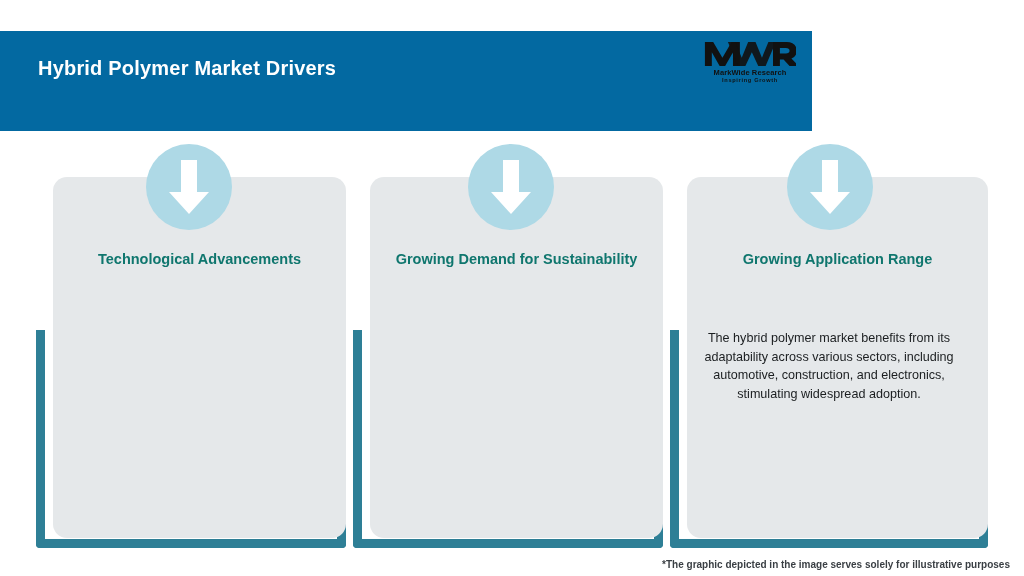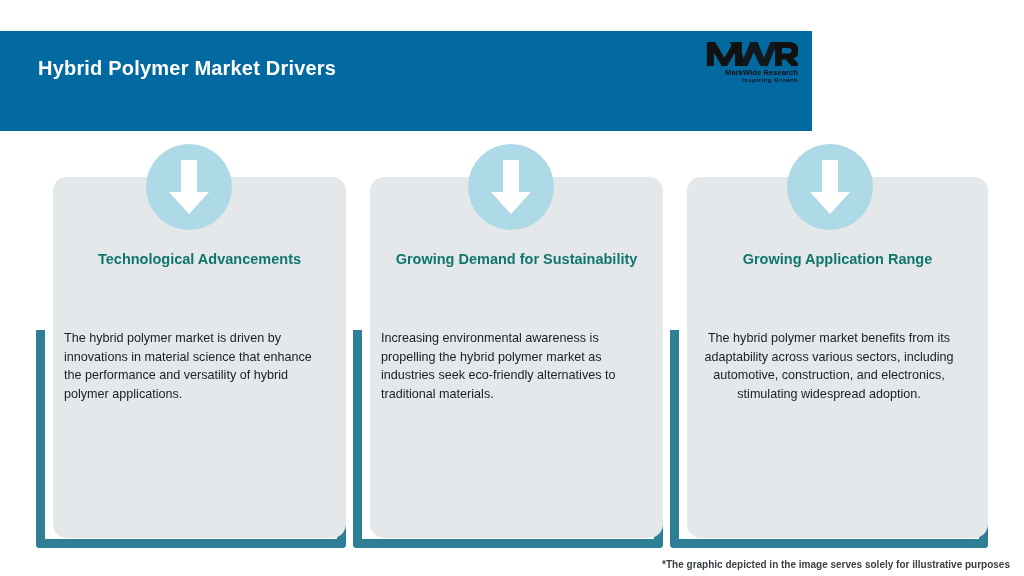--- a/index.html
+++ b/index.html
@@ -19,21 +19,21 @@
     margin-top:31px;
   }
   .header-title{
     position:absolute;left:38px;top:26px;
     font-size:20px;font-weight:bold;color:#ffffff;
     letter-spacing:0.2px;white-space:nowrap;
   }
   
   .logo{
     position:absolute;right:14px;top:8px;width:96px;height:50px;
-    display:flex;flex-direction:column;align-items:flex-end;justify-content:flex-start;
+    display:flex;flex-direction:column;align-items:center;justify-content:flex-start;
   }
   .logo-mark{width:92px;height:30px;display:block;}
   .logo-name{
     font-size:7.5px;font-weight:bold;color:#111111;
     letter-spacing:0.1px;line-height:9px;margin-top:-1px;white-space:nowrap;
   }
   .logo-tag{
     font-size:5.6px;font-weight:bold;color:#111111;
     letter-spacing:0.7px;line-height:7px;white-space:nowrap;
   }
@@ -112,33 +112,31 @@
 
   <div class="card" style="left:36px;top:150px;width:310px;height:398px;">
     <div class="frame" style="left:0;top:180px;width:310px;height:218px;"></div>
     <div class="panel" style="left:17px;top:27px;width:293px;height:361px;"></div>
     <div class="circle" style="left:110px;top:-6px;">
       <svg class="arrow" viewBox="0 0 86 86" aria-hidden="true">
         <polygon points="35,16 51,16 51,48 63,48 43,70 23,48 35,48" fill="#FFFFFF"></polygon>
       </svg>
     </div>
     <div class="card-title" style="left:22px;top:98px;width:283px;">Technological Advancements</div>
-    <div class="card-body" style="left:28px;top:179px;width:265px;">The hybrid polymer market is driven by innovations in material science that enhance the performance and versatility of hybrid polymer applications.</div>
   </div>
 
   <div class="card" style="left:353px;top:150px;width:310px;height:398px;">
     <div class="frame" style="left:0;top:180px;width:310px;height:218px;"></div>
     <div class="panel" style="left:17px;top:27px;width:293px;height:361px;"></div>
     <div class="circle" style="left:115px;top:-6px;">
       <svg class="arrow" viewBox="0 0 86 86" aria-hidden="true">
         <polygon points="35,16 51,16 51,48 63,48 43,70 23,48 35,48" fill="#FFFFFF"></polygon>
       </svg>
     </div>
     <div class="card-title" style="left:22px;top:98px;width:283px;">Growing Demand for Sustainability</div>
-    <div class="card-body" style="left:28px;top:179px;width:265px;">Increasing environmental awareness is propelling the hybrid polymer market as industries seek eco-friendly alternatives to traditional materials.</div>
   </div>
 
   <div class="card" style="left:670px;top:150px;width:318px;height:398px;">
     <div class="frame" style="left:0;top:180px;width:318px;height:218px;"></div>
     <div class="panel" style="left:17px;top:27px;width:301px;height:361px;"></div>
     <div class="circle" style="left:117px;top:-6px;">
       <svg class="arrow" viewBox="0 0 86 86" aria-hidden="true">
         <polygon points="35,16 51,16 51,48 63,48 43,70 23,48 35,48" fill="#FFFFFF"></polygon>
       </svg>
     </div>

